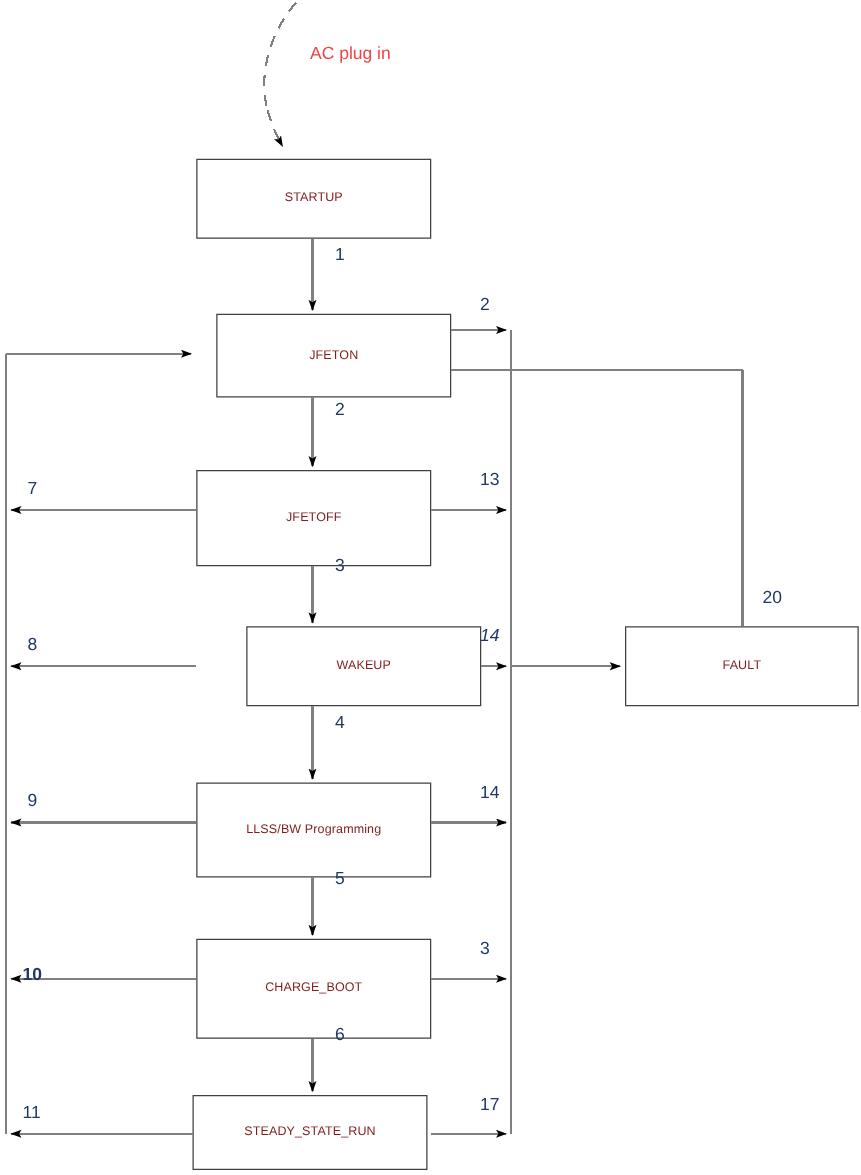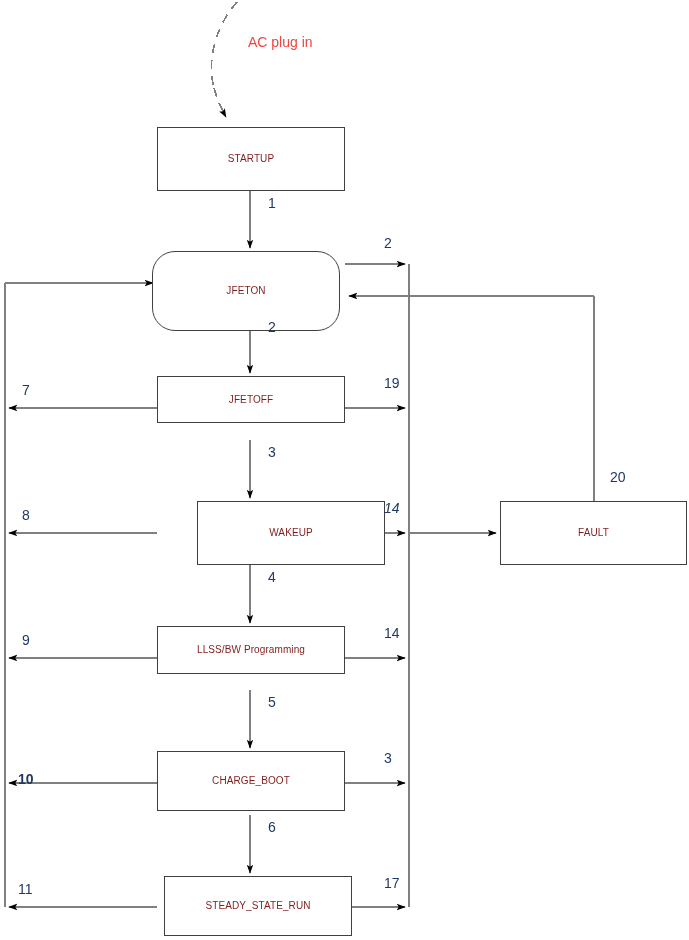--- a/index.html
+++ b/index.html
@@ -58,41 +58,41 @@
 
     <path d="M 237,2 C 214,28 207,62 214,88" stroke-dasharray="9,7"></path>
     <path d="M 214,88 C 217,99 221,108 226,117" stroke-dasharray="9,7" marker-end="url(#ah)"></path>
   </g>
 </svg>
 
 <div class="state-box" style="left:157px;top:127px;width:188px;height:64px;">
   <span class="state-label">STARTUP</span>
 </div>
 
-<div class="state-box" style="left:152px;top:251px;width:188px;height:80px;border-radius:23px;">
+<div class="state-box" style="left:173px;top:251px;width:188px;height:67px;">
   <span class="state-label">JFETON</span>
 </div>
 
-<div class="state-box" style="left:157px;top:376px;width:188px;height:47px;">
+<div class="state-box" style="left:157px;top:376px;width:188px;height:77px;">
   <span class="state-label">JFETOFF</span>
 </div>
 
 <div class="state-box" style="left:157px;top:501px;width:188px;height:64px;margin-left:40px;">
   <span class="state-label">WAKEUP</span>
 </div>
 
-<div class="state-box" style="left:157px;top:626px;width:188px;height:48px;">
+<div class="state-box" style="left:157px;top:626px;width:188px;height:76px;">
   <span class="state-label">LLSS/BW Programming</span>
 </div>
 
-<div class="state-box" style="left:157px;top:751px;width:188px;height:60px;">
+<div class="state-box" style="left:157px;top:751px;width:188px;height:80px;">
   <span class="state-label">CHARGE_BOOT</span>
 </div>
 
-<div class="state-box" style="left:164px;top:876px;width:188px;height:60px;">
+<div class="state-box" style="left:154px;top:876px;width:188px;height:60px;">
   <span class="state-label">STEADY_STATE_RUN</span>
 </div>
 
 <div class="state-box" style="left:500px;top:501px;width:187px;height:64px;">
   <span class="state-label">FAULT</span>
 </div>
 
 <div class="ac-label" style="left:248px;top:35px;">AC plug in</div>
 
 <div class="edge-num" style="left:268px;top:196px;">1</div>
@@ -100,18 +100,18 @@
 <div class="edge-num" style="left:268px;top:445px;">3</div>
 <div class="edge-num" style="left:268px;top:570px;">4</div>
 <div class="edge-num" style="left:268px;top:695px;">5</div>
 <div class="edge-num" style="left:268px;top:820px;">6</div>
 <div class="edge-num" style="left:22px;top:383px;">7</div>
 <div class="edge-num" style="left:22px;top:508px;">8</div>
 <div class="edge-num" style="left:22px;top:633px;">9</div>
 <div class="edge-num" style="left:18px;top:772px;font-weight:bold;">10</div>
 <div class="edge-num" style="left:18px;top:882px;">11</div>
 <div class="edge-num" style="left:384px;top:236px;">2</div>
-<div class="edge-num" style="left:384px;top:376px;">19</div>
+<div class="edge-num" style="left:384px;top:376px;">13</div>
 <div class="edge-num" style="left:384px;top:501px;font-style:italic;">14</div>
 <div class="edge-num" style="left:384px;top:626px;">14</div>
 <div class="edge-num" style="left:384px;top:751px;">3</div>
 <div class="edge-num" style="left:384px;top:876px;">17</div>
 <div class="edge-num" style="left:610px;top:470px;">20</div>
 
 </body></html>

